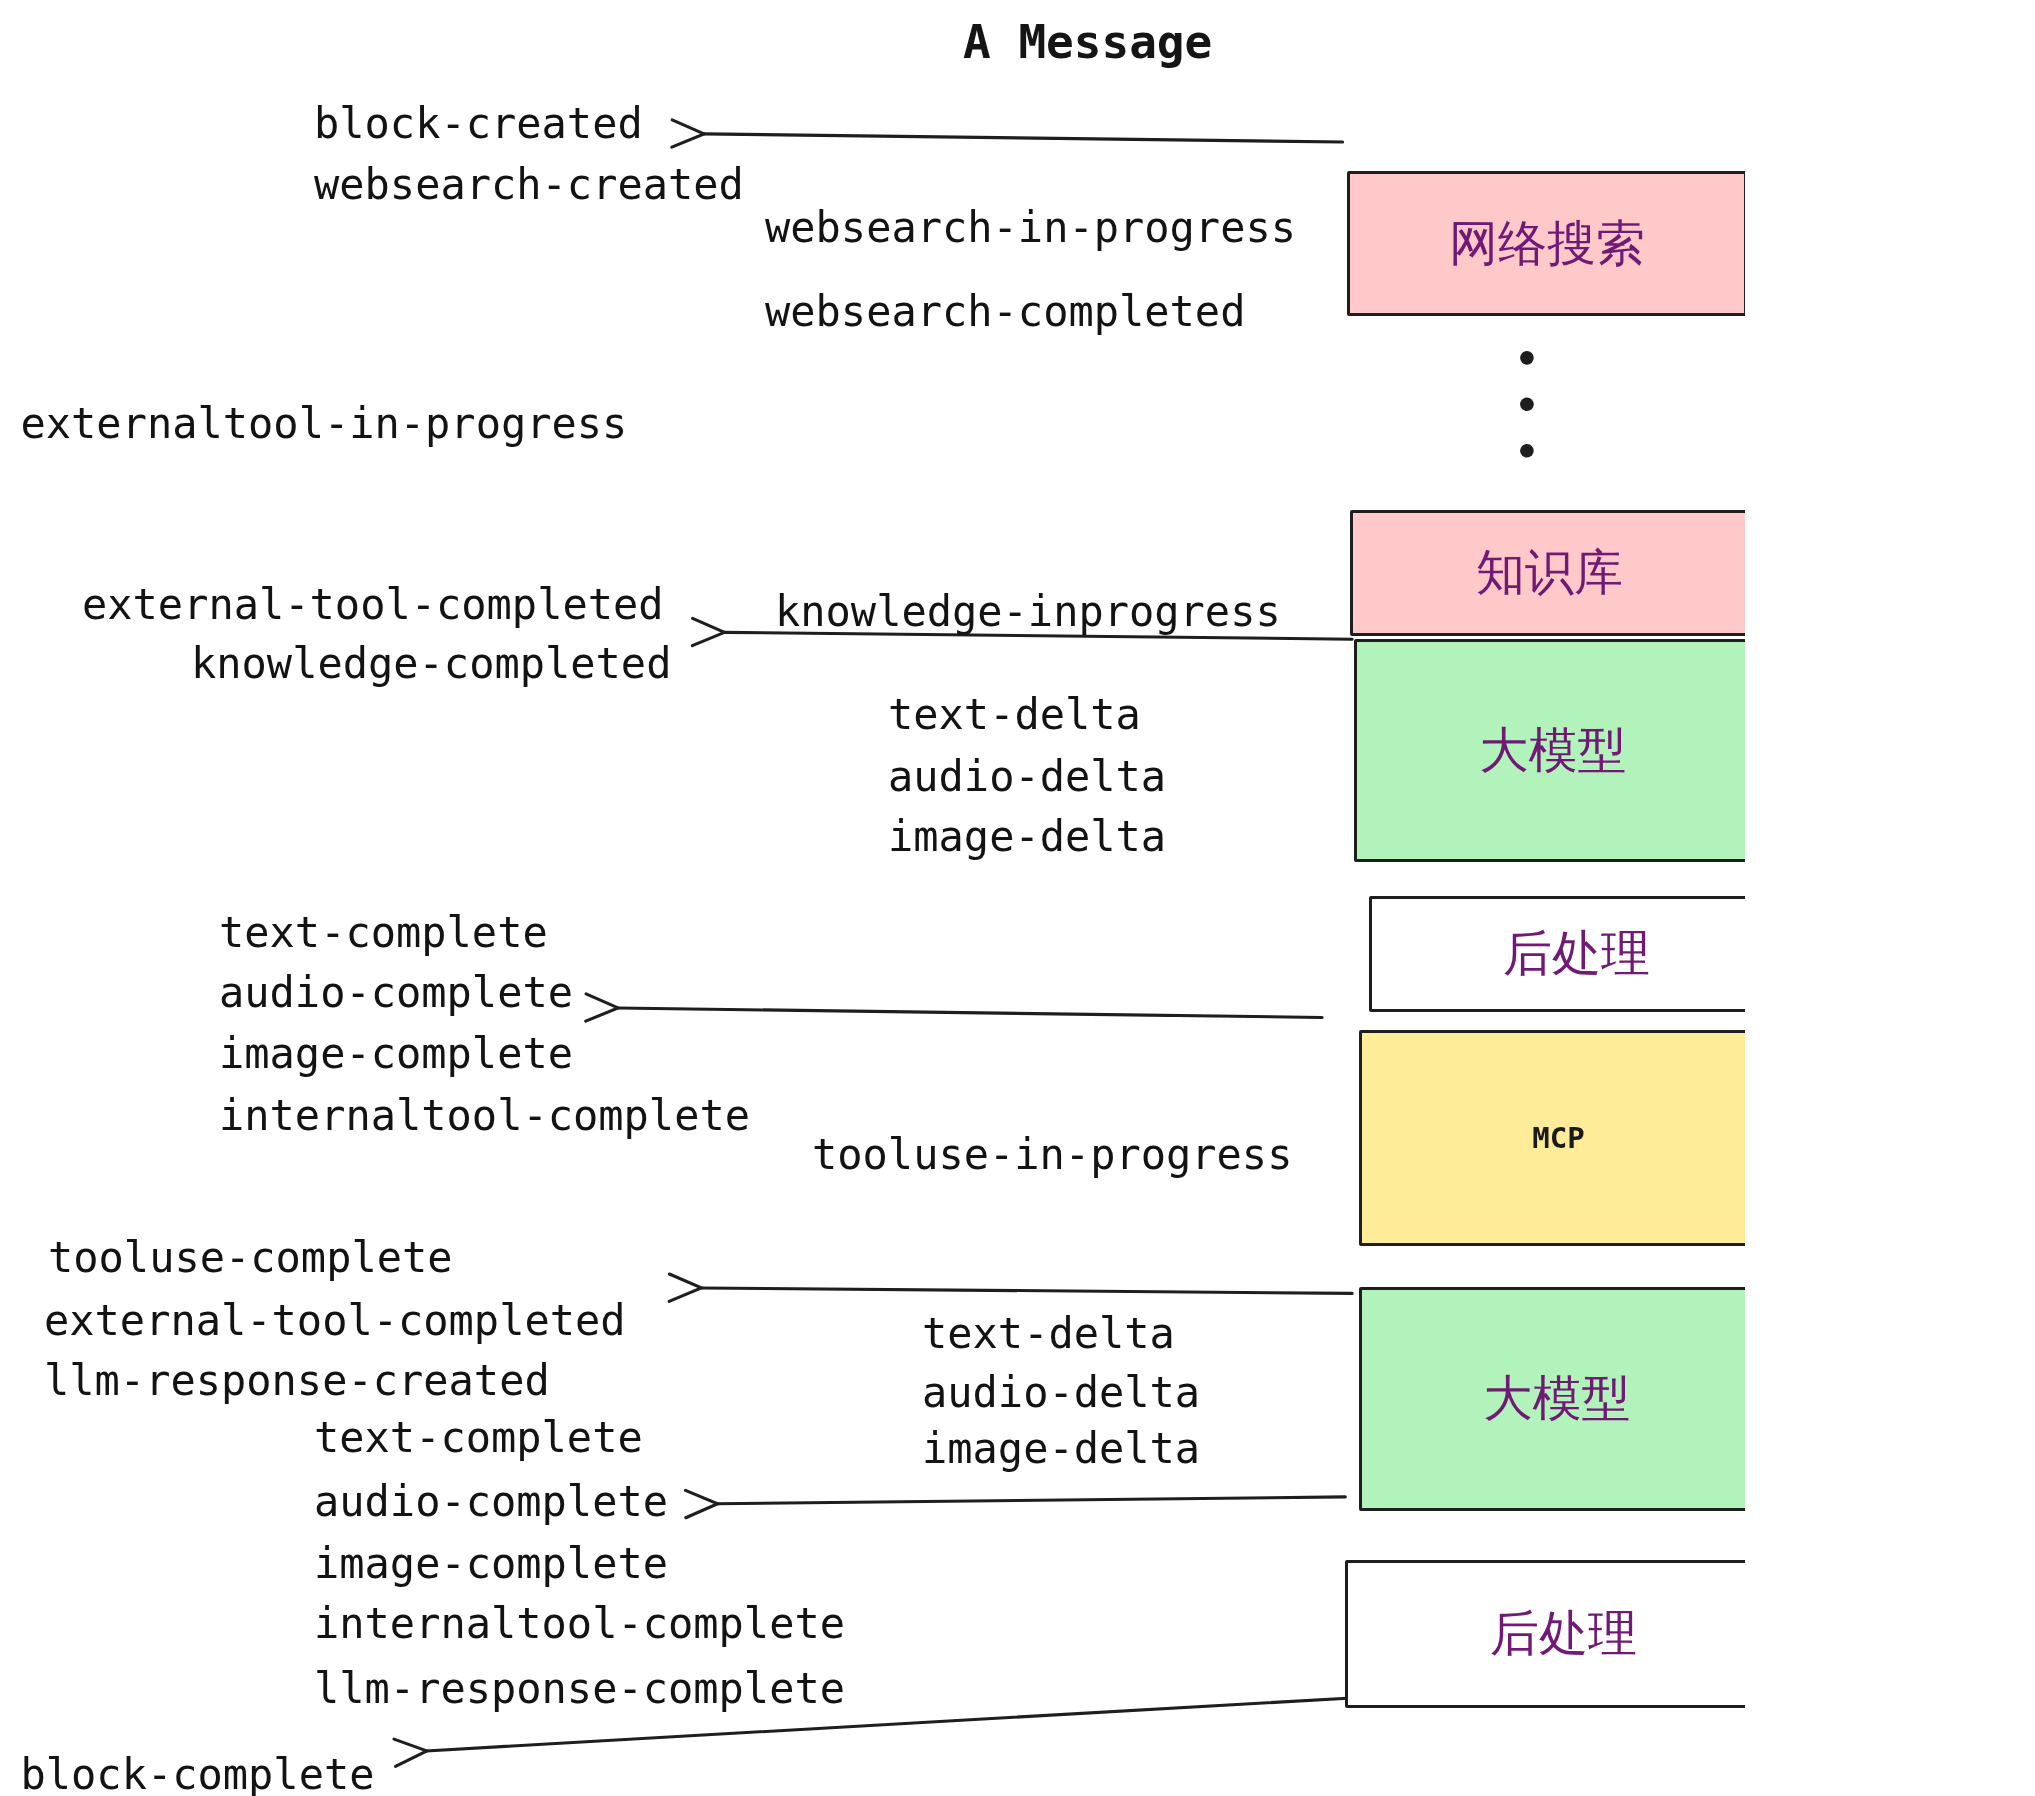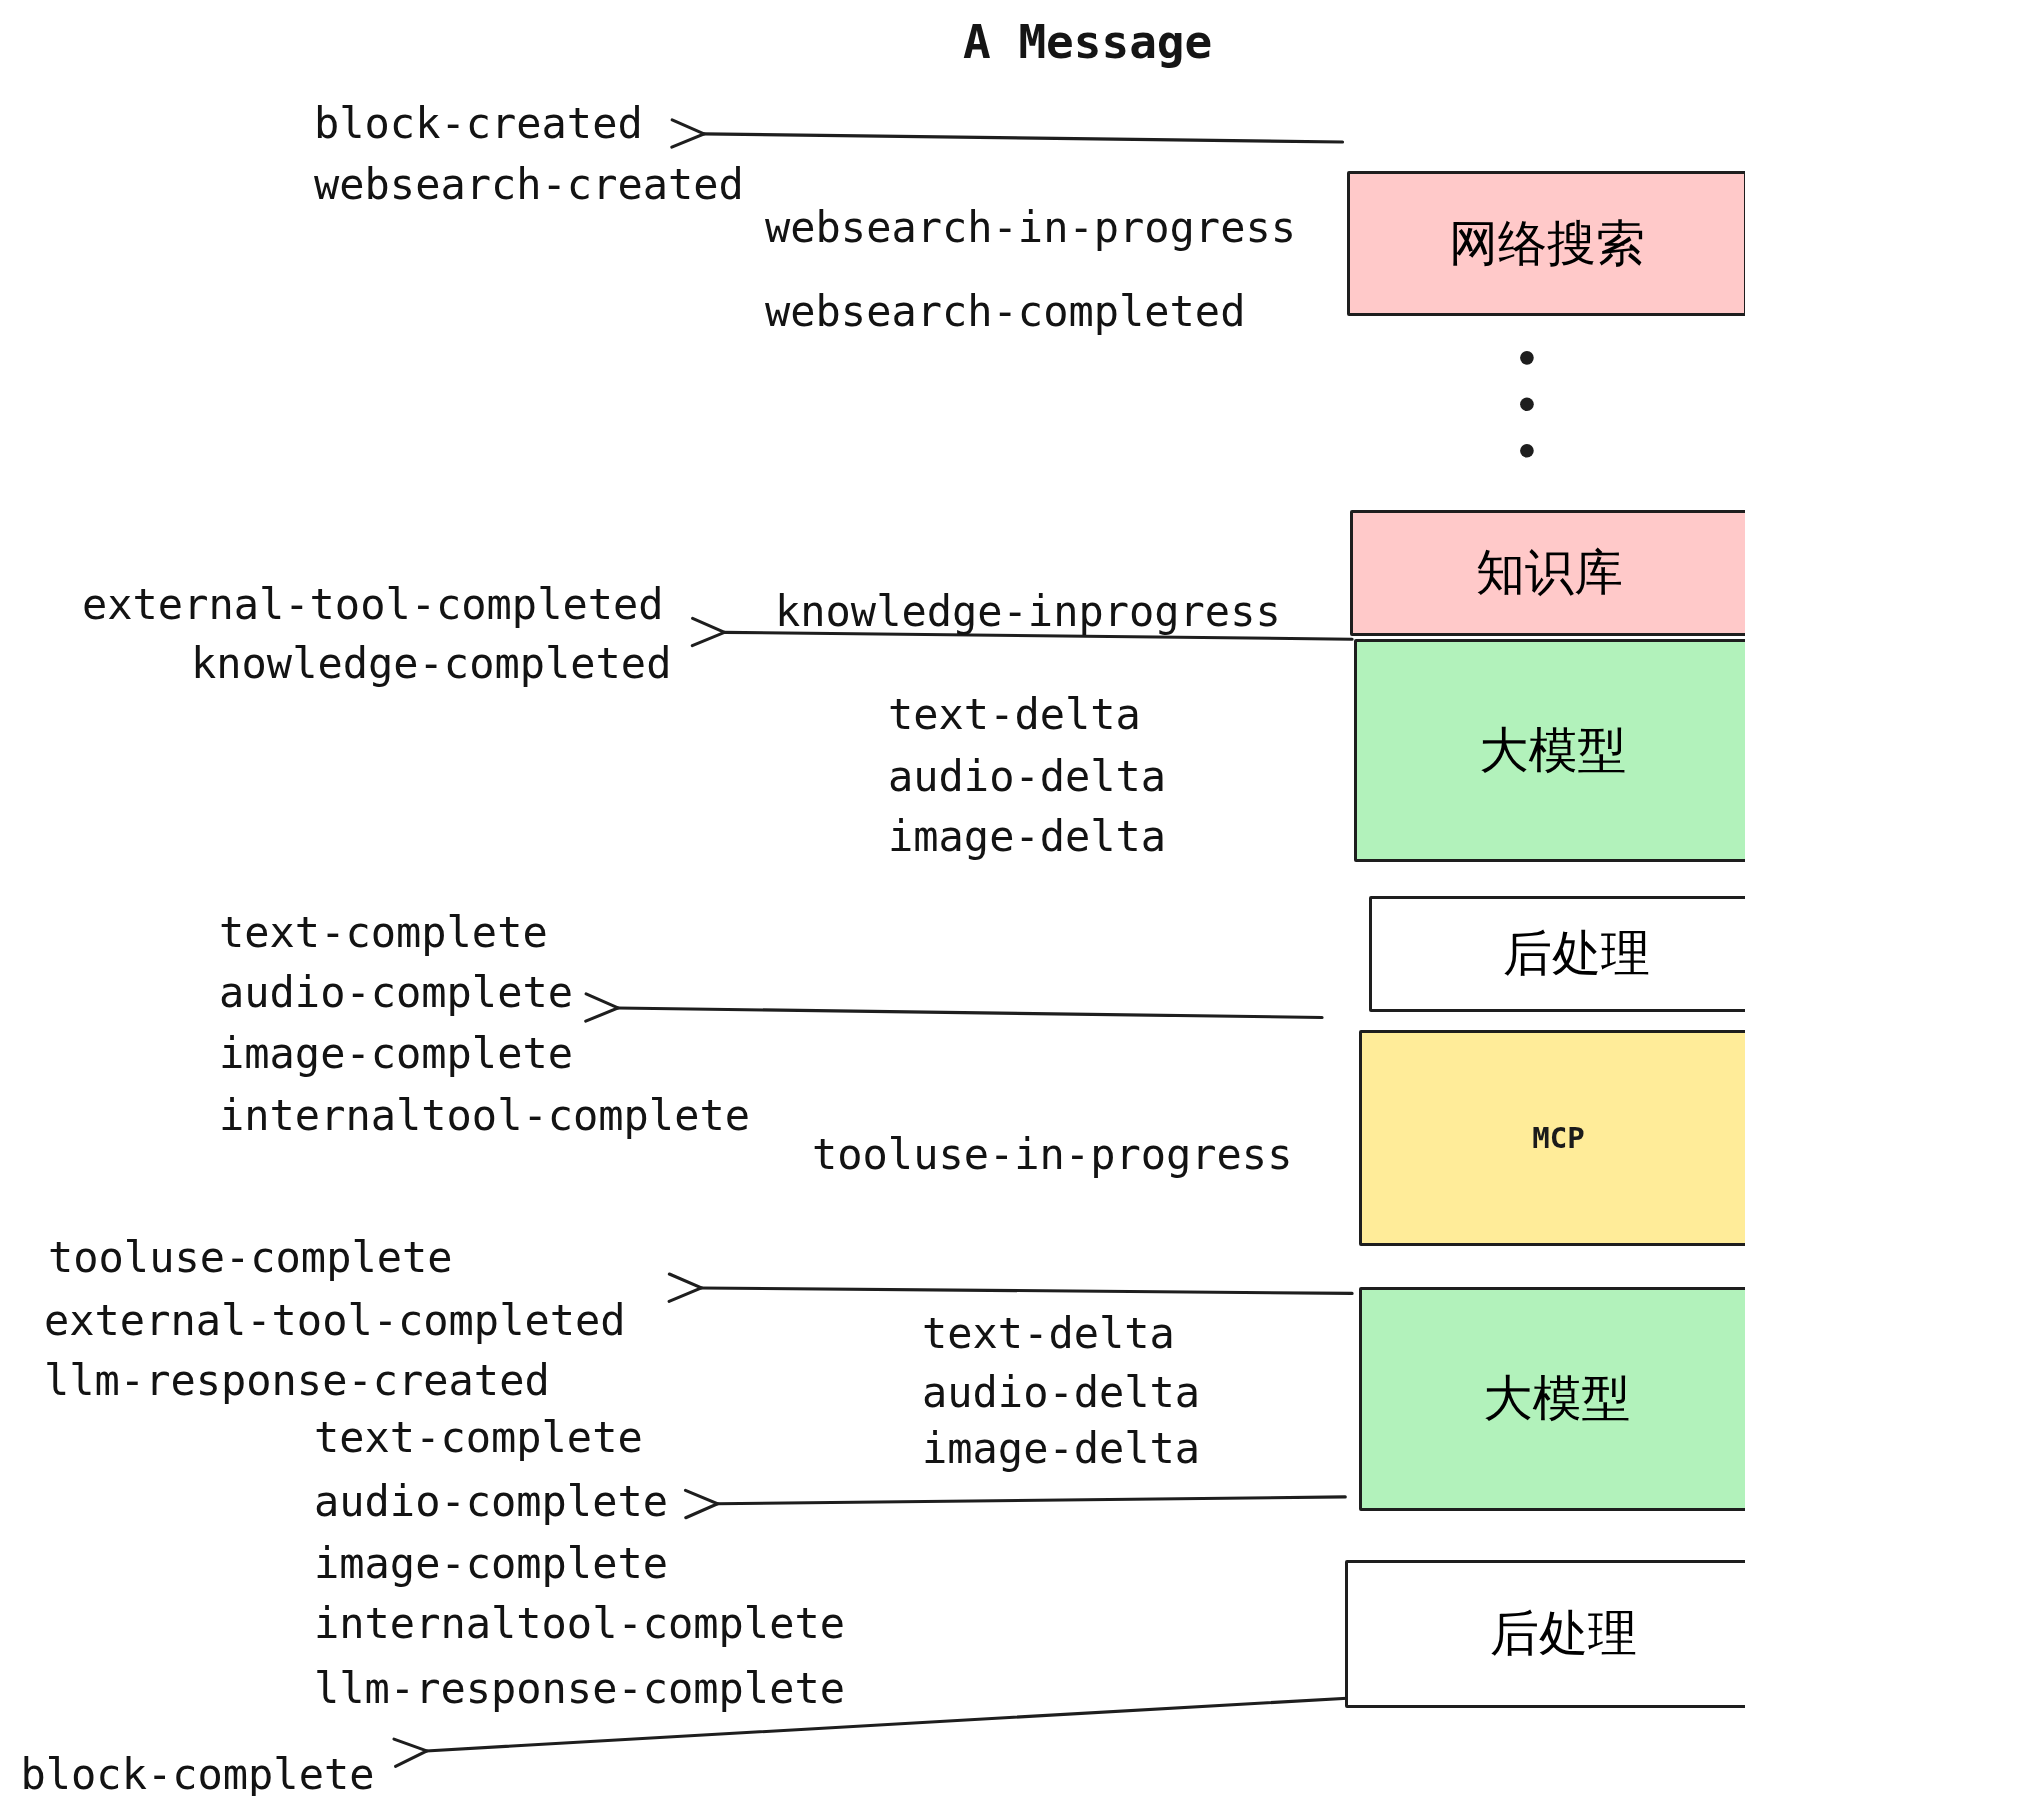--- a/index.html
+++ b/index.html
@@ -15,21 +15,21 @@
   .ev {
     position:absolute; transform:translateY(-50%);
     font-family:"DejaVu Sans Mono", monospace; font-size:42px; font-weight:500;
     white-space:nowrap; color:#131313;
   }
   .box {
     position:absolute; box-sizing:border-box; border:3.4px solid #1e1e1e; border-radius:2px;
     display:flex; align-items:center; justify-content:center;
   }
   .zh-label {
-    font-family:"DejaVu Sans","Liberation Sans",sans-serif; font-size:49px; color:#000000;
+    font-family:"DejaVu Sans","Liberation Sans",sans-serif; font-size:49px; color:#701a75;
     white-space:nowrap;
   }
   .mono-label {
     font-family:"DejaVu Sans Mono", monospace; font-weight:bold; font-size:29px; color:#1b1b1b;
   }
   .side-label {
     position:absolute; transform:translateY(-50%);
     font-family:"DejaVu Sans","Liberation Sans",sans-serif; font-size:49px; color:#6d28d9;
     white-space:nowrap;
   }
@@ -67,20 +67,21 @@
       <circle class="dot" cx="2236" cy="660" r="10"></circle>
     </g>
   </svg>
 
   <div class="title">A Message</div>
 
   <div class="ev" style="left:314px; top:123px;">block-created</div>
   <div class="ev" style="left:314px; top:184px;">websearch-created</div>
   <div class="ev" style="left:765px; top:227px;">websearch-in-progress</div>
   <div class="ev" style="left:765px; top:311px;">websearch-completed</div>
+  <div class="ev" style="left:20.5px; top:423px;">externaltool-in-progress</div>
   <div class="ev" style="left:775px; top:563px;margin-top:48px;">knowledge-inprogress</div>
   <div class="ev" style="left:82px; top:604px;">external-tool-completed</div>
   <div class="ev" style="left:191px; top:663px;">knowledge-completed</div>
 
   <div class="ev" style="left:888px; top:714px;">text-delta</div>
   <div class="ev" style="left:888px; top:776px;">audio-delta</div>
   <div class="ev" style="left:888px; top:836px;">image-delta</div>
 
   <div class="ev" style="left:219px; top:932px;">text-complete</div>
   <div class="ev" style="left:219px; top:992px;">audio-complete</div>

